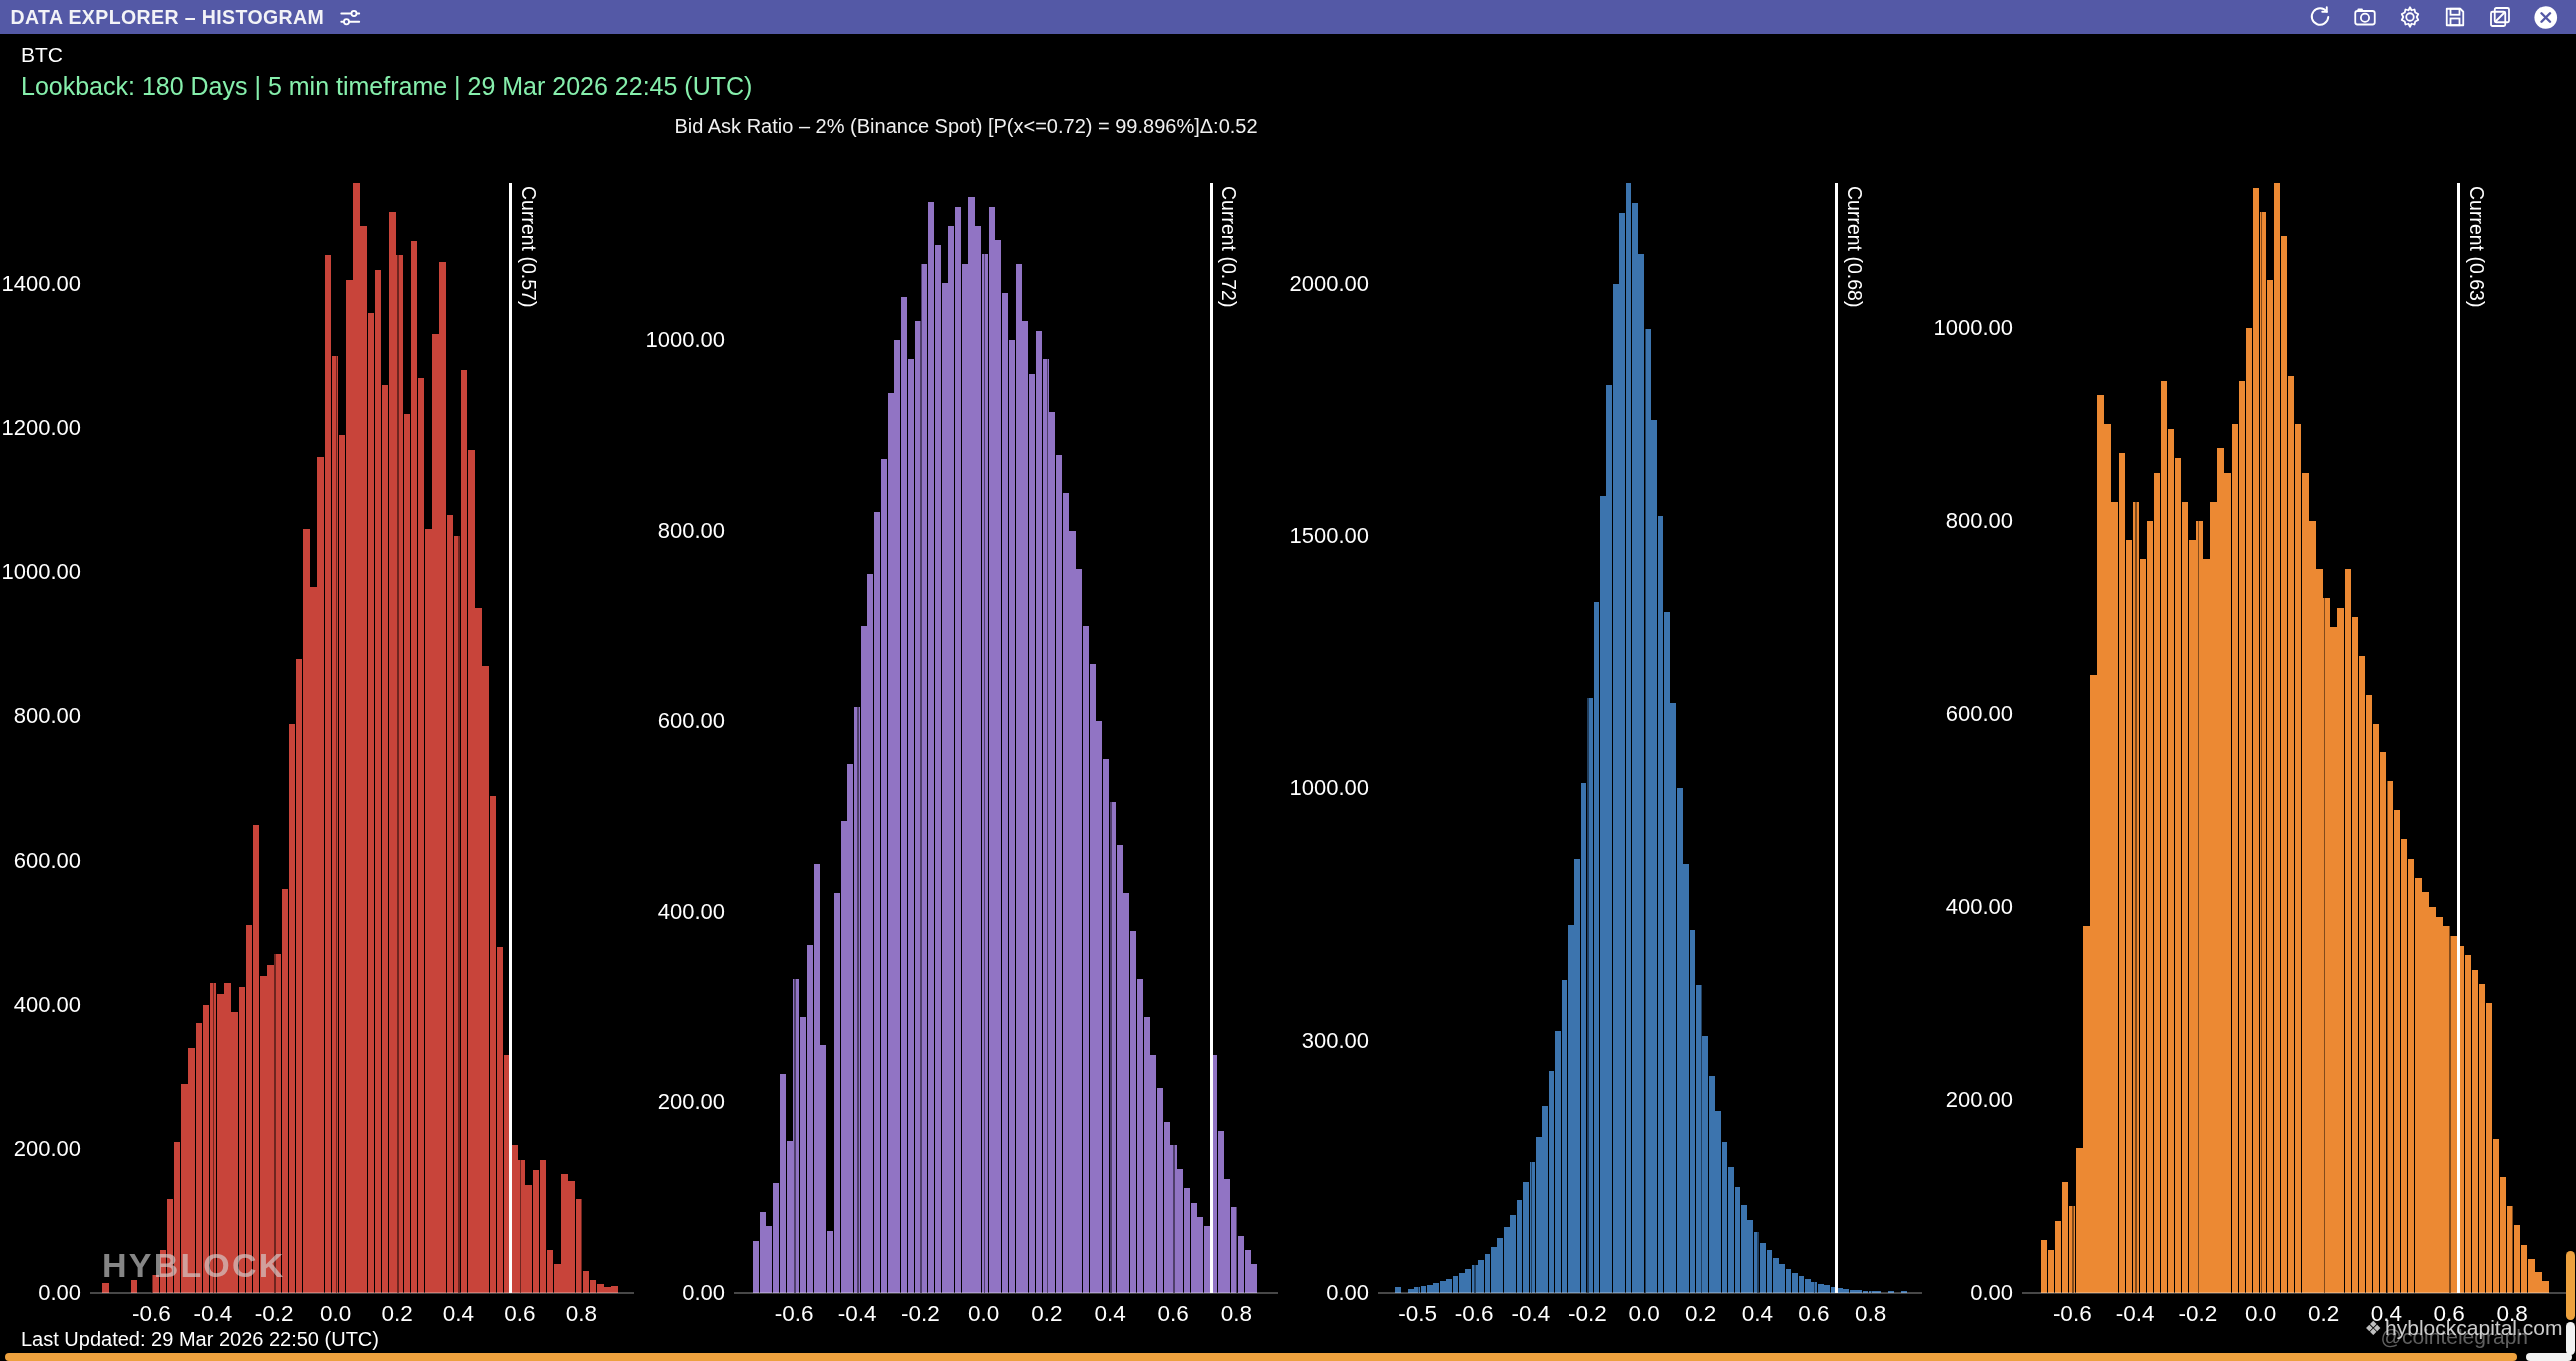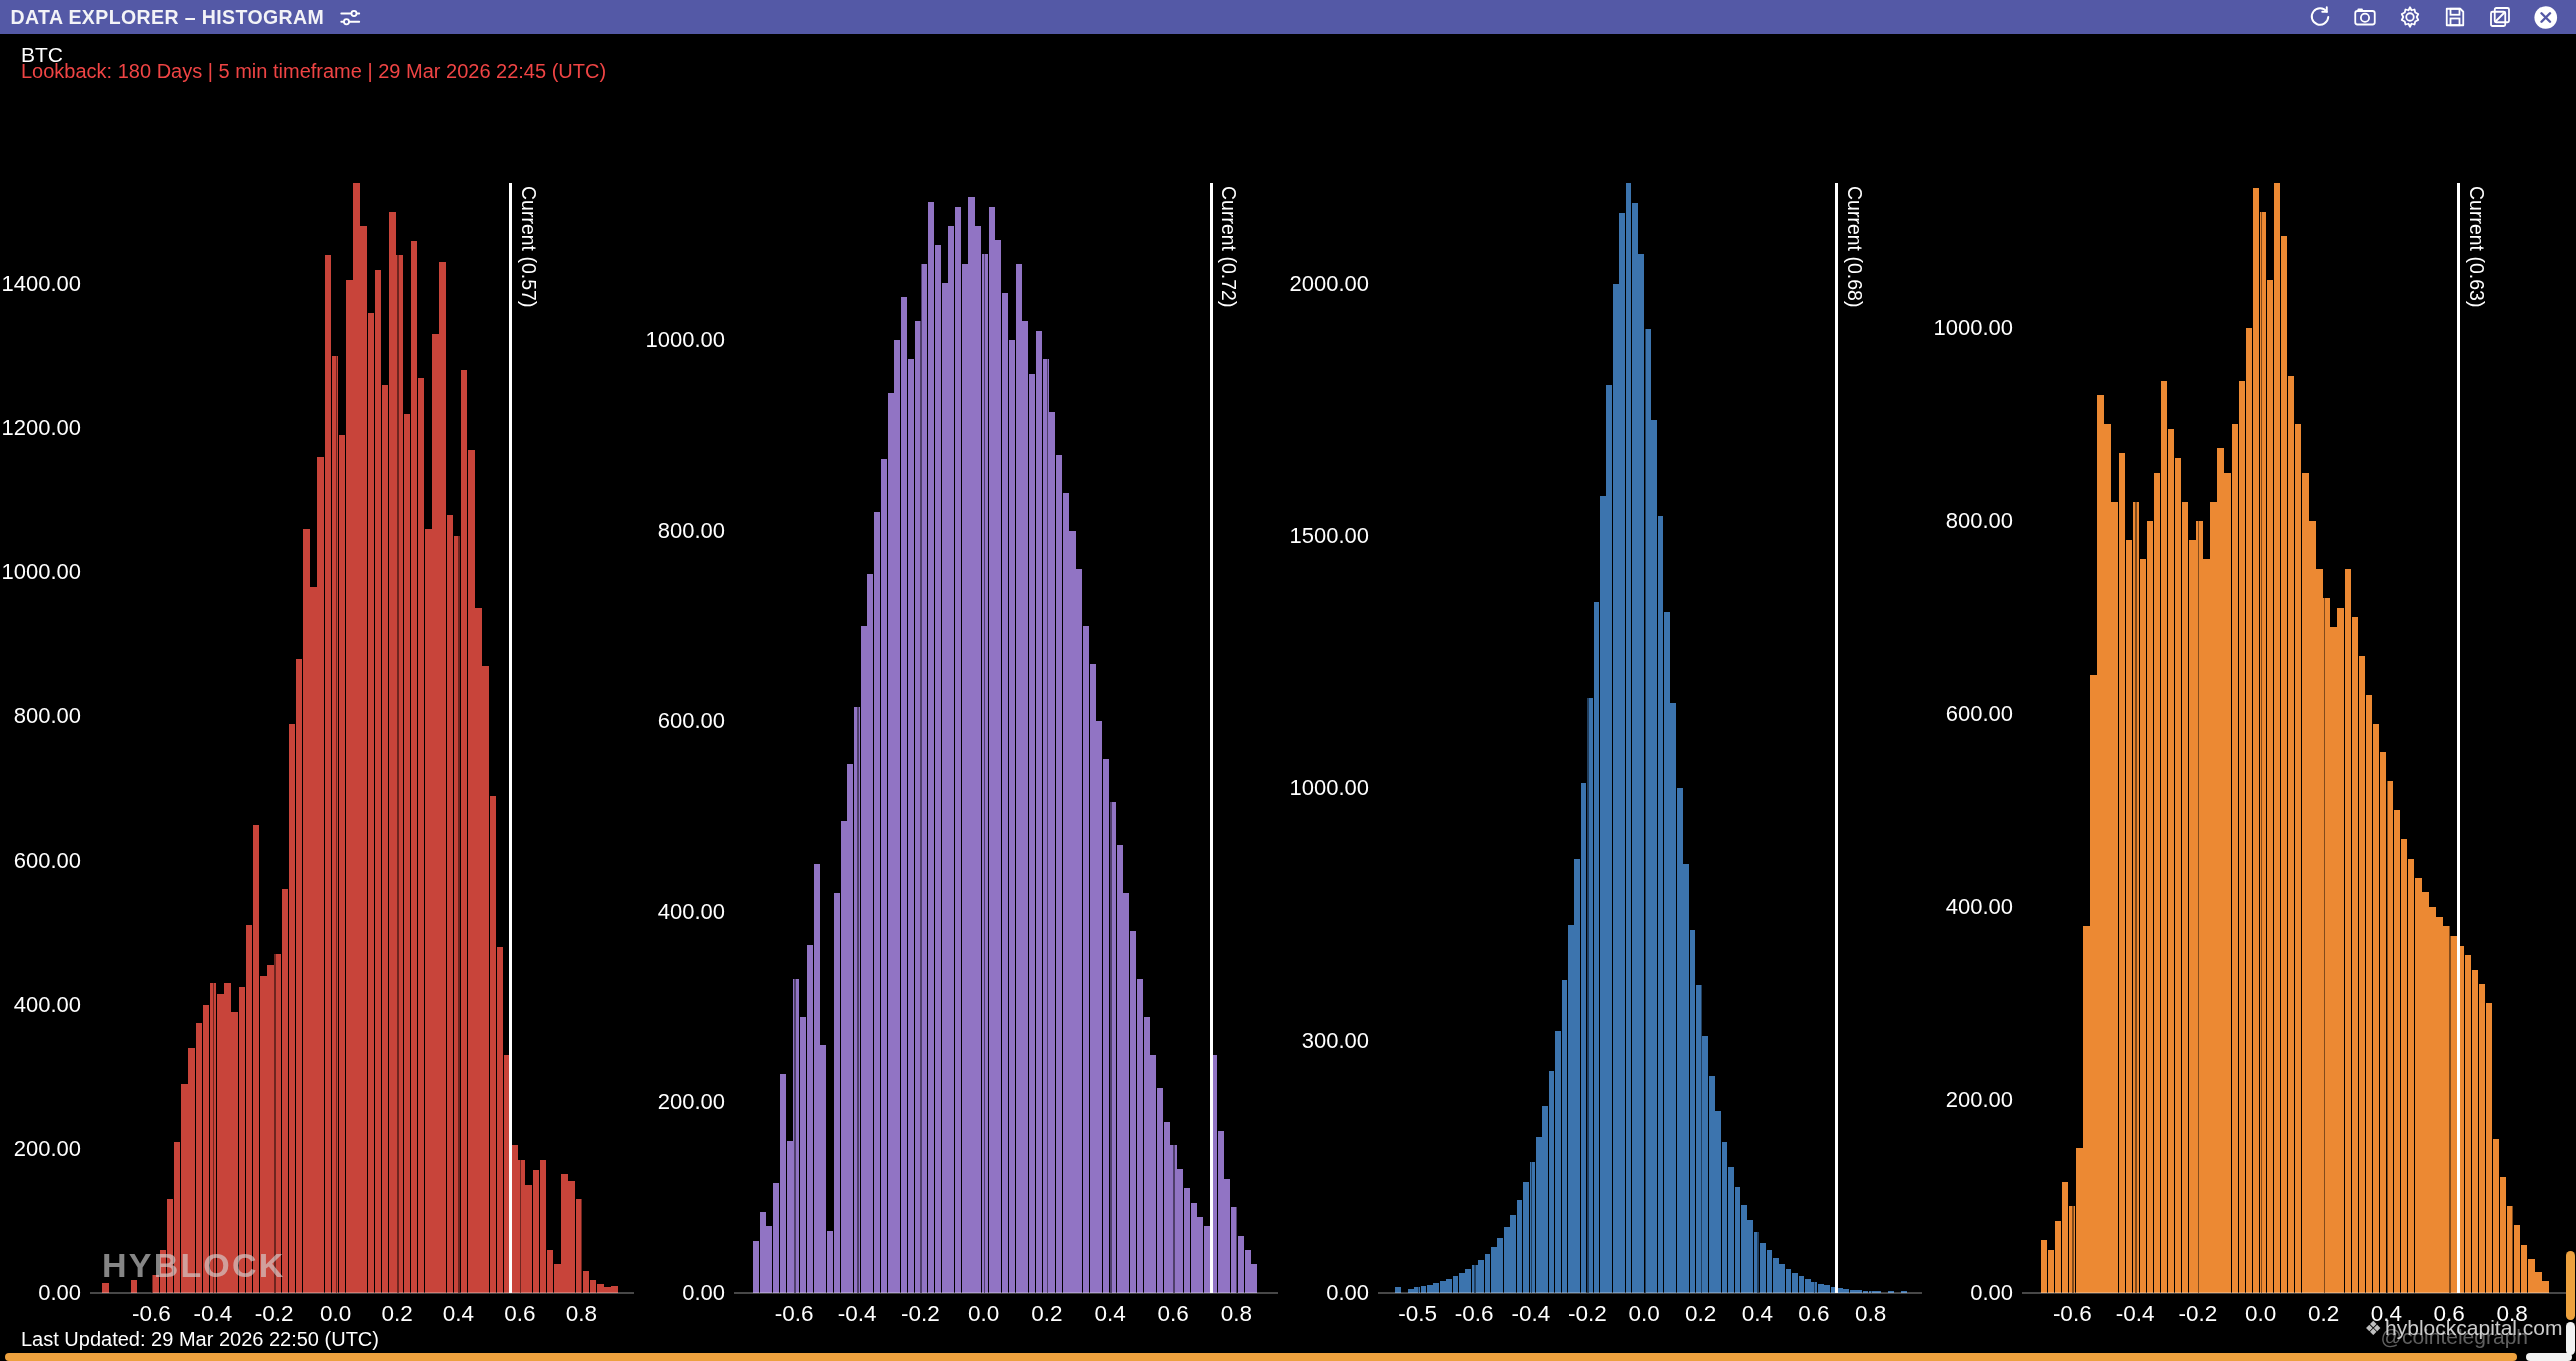--- a/index.html
+++ b/index.html
@@ -10,21 +10,21 @@
   .topbar { position:absolute; left:0; top:0; width:2576px; height:34px;
     background:#5459a6; display:flex; align-items:center; padding:0 10.5px; }
   .topbar-title { font-size:19.5px; font-weight:bold; letter-spacing:0.4px; color:#f3f3f7; }
   .topbar-slider-icon { margin-left:13.5px; display:flex; align-items:center; }
   .topbar-spacer { flex:1; }
   .topbar-actions { display:flex; align-items:center; gap:19.5px; padding-right:7.5px; }
   .tb-icon { width:25.5px; height:25.5px; display:flex; align-items:center; justify-content:center; cursor:pointer; }
 
   
   .symbol { position:absolute; left:21px; top:43px; font-size:21px; color:#fff; }
-  .lookback { position:absolute; left:21px; top:60px; font-size:20px; color:#ef4444; }
+  .lookback { position:absolute; left:21px; top:72px; font-size:25px; color:#86efac; }
 
   
   .panels { position:absolute; left:0; top:112px; width:2576px; height:1230px; display:flex; }
   .panel { position:relative; width:644px; height:100%; }
   .panel-title { position:absolute; left:0; top:3px; width:100%; text-align:center;
     font-size:20px; color:#f0f0f0; white-space:nowrap; }
 
   .plot { position:absolute; top:71px; height:1110px; }
   .plot-inner { position:absolute; left:90px; right:10.5px; top:0; bottom:0; }
   .ylabels { position:absolute; left:0; top:0; width:81px; height:100%; }
@@ -228,20 +228,21 @@
           <div class="x-axis-label" style="left: 33.8983%;">-0.2</div>
           <div class="x-axis-label" style="left: 45.1977%;">0.0</div>
           <div class="x-axis-label" style="left: 56.4972%;">0.2</div>
           <div class="x-axis-label" style="left: 67.7966%;">0.4</div>
           <div class="x-axis-label" style="left: 79.096%;">0.6</div>
           <div class="x-axis-label" style="left: 90.3955%;">0.8</div>
         </div>
       </div>
   </div>
   <div class="panel">
+    <div class="panel-title">Bid Ask Ratio – 2% (Binance Spot) [P(x&lt;=0.72) = 99.896%]Δ:0.52</div>
     <div class="plot" style="left:0; width:644px;">
         <div class="ylabels">
           <div class="y-tick-label" style="bottom: 0%;">0.00</div>
           <div class="y-tick-label" style="bottom: 17.1674%;">200.00</div>
           <div class="y-tick-label" style="bottom: 34.3348%;">400.00</div>
           <div class="y-tick-label" style="bottom: 51.5021%;">600.00</div>
           <div class="y-tick-label" style="bottom: 68.6695%;">800.00</div>
           <div class="y-tick-label" style="bottom: 85.8369%;">1000.00</div>
         </div>
         <div class="plot-inner">

